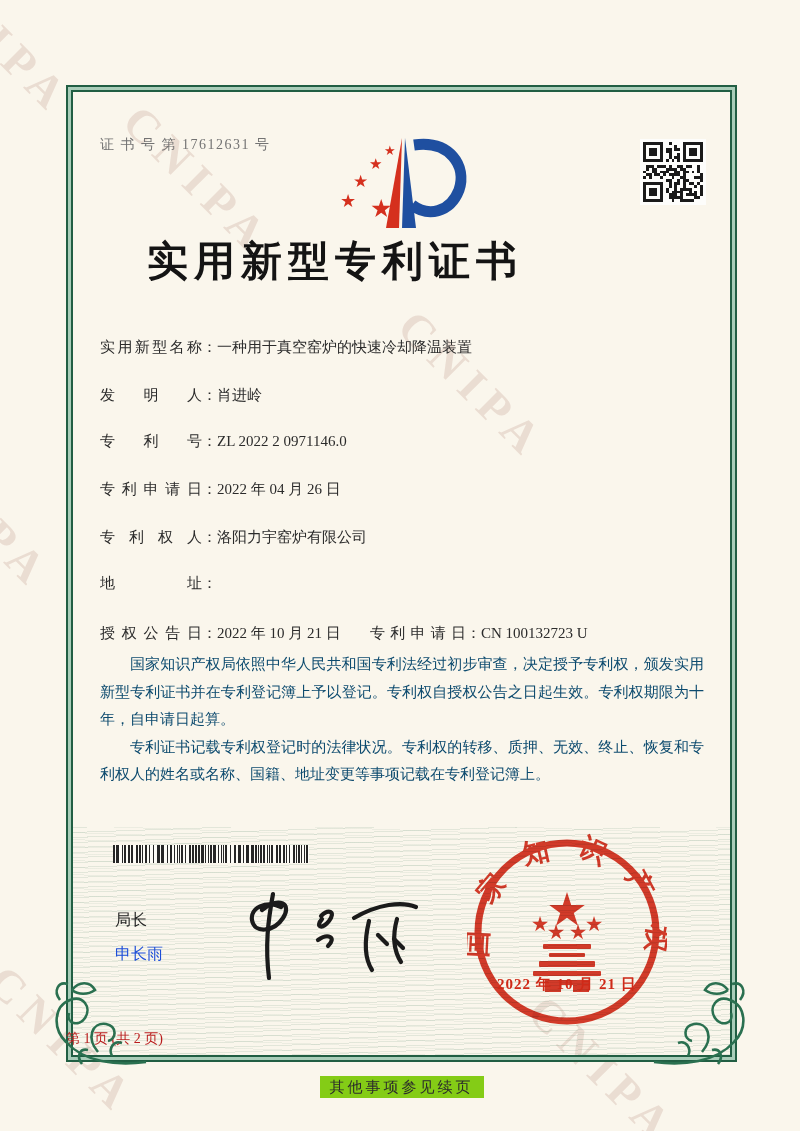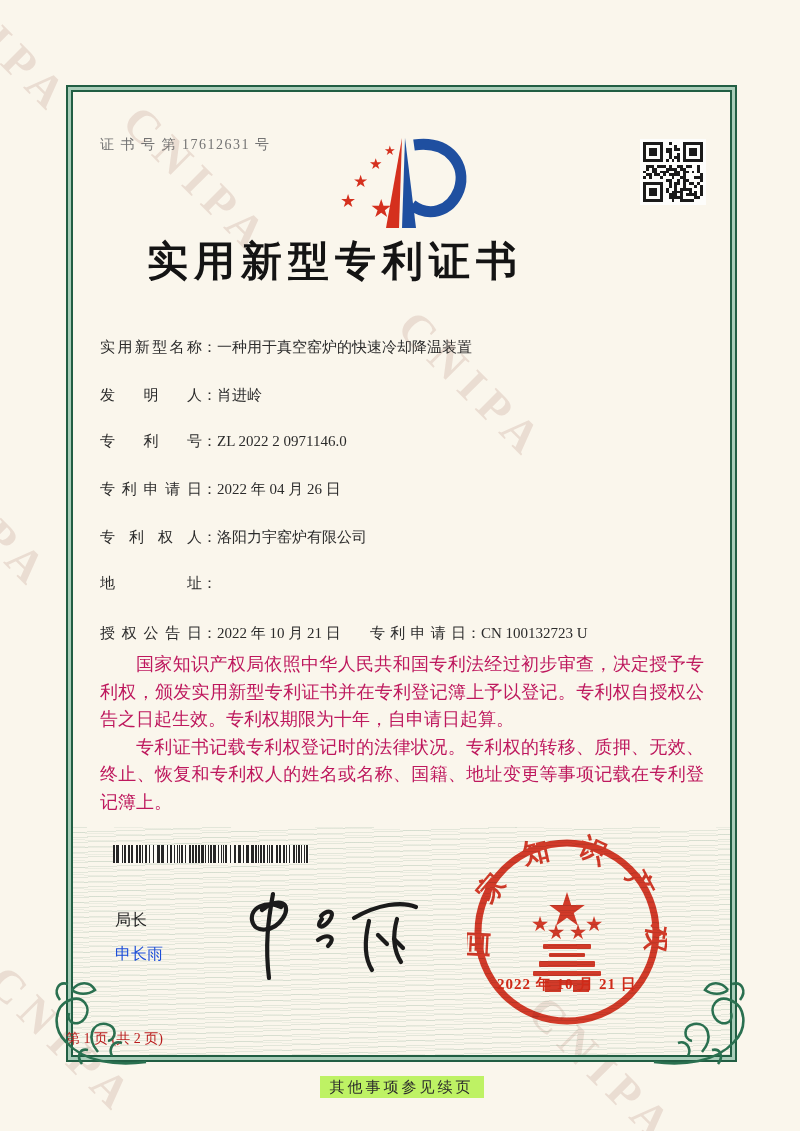--- a/index.html
+++ b/index.html
@@ -40,40 +40,40 @@
   }
   
   .row{position:absolute;left:100px;display:flex;font-size:15px;color:#2b2b2b;line-height:23px;}
   .flabel{display:inline-block;width:102px;text-align:justify;text-align-last:justify;}
   .fcolon{display:inline-block;width:15px;}
   .fvalue{margin-left:0;white-space:pre-line;max-width:440px;}
   .row2{position:absolute;left:370px;top:622px;display:flex;font-size:15px;line-height:23px;}
   .row2 .flabel{width:96px;}
   
   .paras{position:absolute;left:100px;top:651px;width:604px;}
-  .paras p{margin:0;text-indent:2em;text-align:justify;font-size:18px;line-height:27.5px;color:#be185d;}
+  .paras p{margin:0;text-indent:2em;text-align:justify;font-size:15px;line-height:27.5px;color:#0c4a6e;}
   
   .barcode{position:absolute;left:113px;top:845px;width:196px;height:18px;background:#fdfcf7;}
   .sig-title{position:absolute;left:115px;top:910px;font-size:16px;color:#222;}
   .sig-name{position:absolute;left:115px;top:944px;font-size:16px;color:#1d4ed8;}
   .signature{position:absolute;left:228px;top:886px;}
   .seal{position:absolute;left:467px;top:832px;width:200px;height:200px;mix-blend-mode:multiply;opacity:.94;}
   .seal-date{
     position:absolute;left:497px;top:975px;font-size:15px;letter-spacing:1px;
     color:#cf2a18;font-weight:bold;white-space:nowrap;z-index:3;
   }
   .page-footer{position:absolute;left:66px;width:570px;top:1030px;font-size:14px;color:#b91c1c;}
   .flourish{position:absolute;z-index:2;}
   .flourish.fl-left{left:42px;top:978px;}
   .flourish.fl-right{right:42px;top:978px;transform:scaleX(-1);}
   .continuation{
     position:absolute;left:66px;width:671px;top:1078px;text-align:center;
     font-size:15px;letter-spacing:3px;color:#2b2b2b;
   }
-  .continuation span{background:#bef264;padding:3px 10px;}
+  .continuation span{background:#84cc16;padding:3px 10px;}
 </style>
 </head>
 <body>
 
 <div class="page">
 
   <span class="wm" style="left:-50px;top:-45px;">CNIPA</span>
   <span class="wm" style="left:150px;top:95px;">CNIPA</span>
   <span class="wm" style="left:425px;top:300px;">CNIPA</span>
   <span class="wm" style="left:-70px;top:430px;">CNIPA</span>

